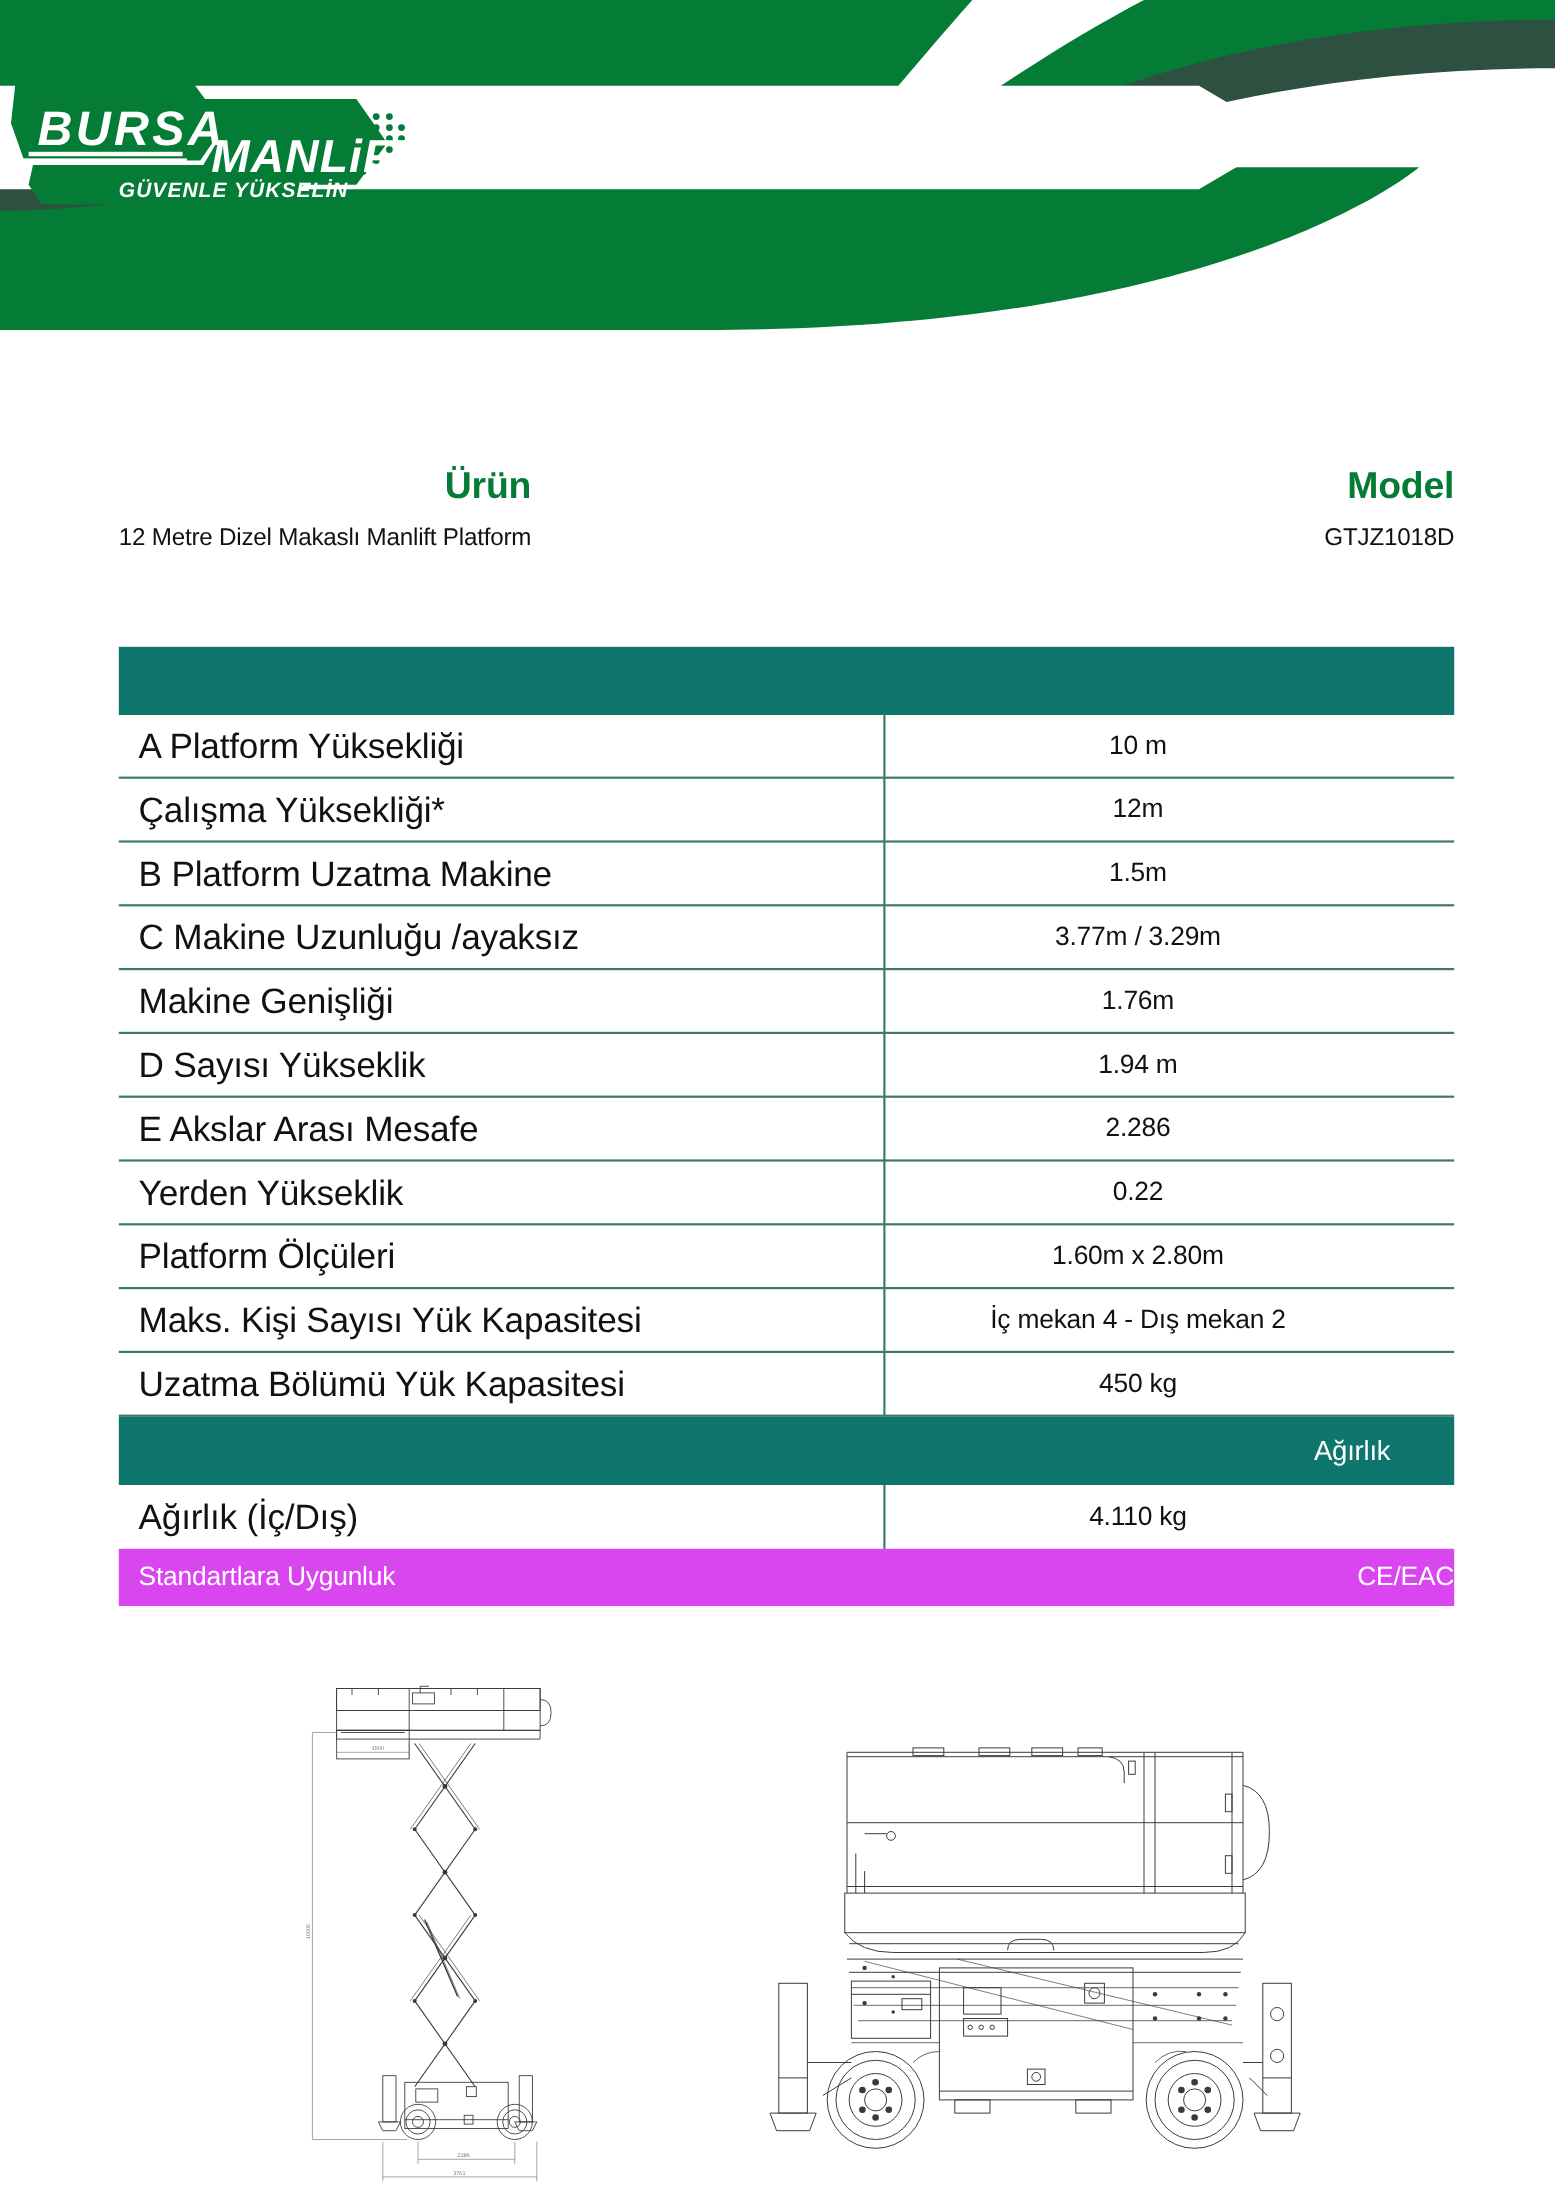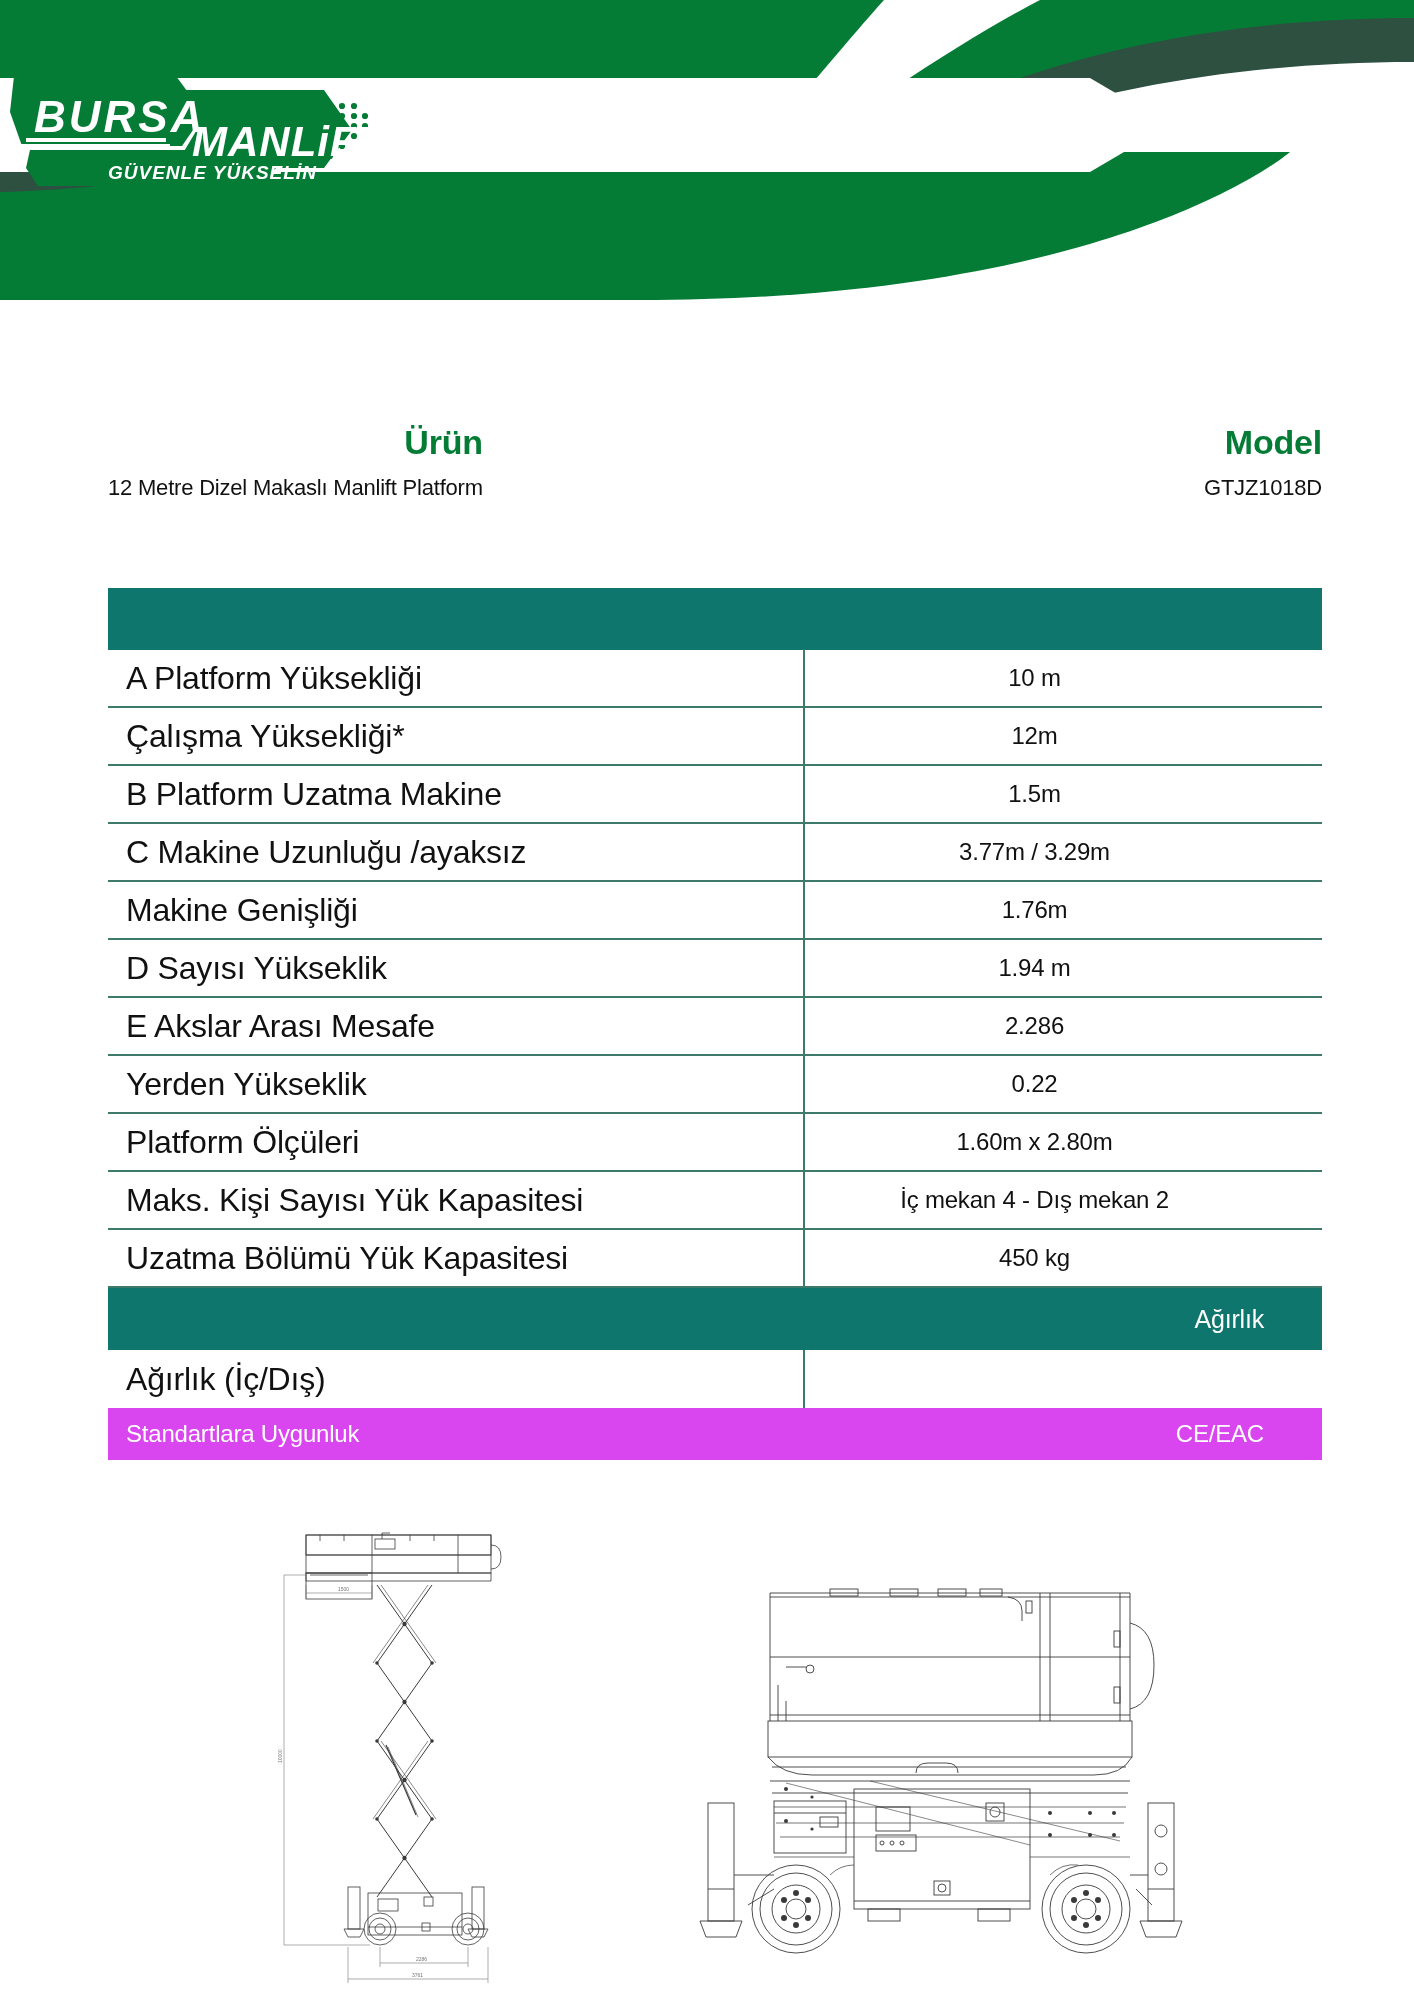--- a/index.html
+++ b/index.html
@@ -146,21 +146,20 @@
     flex: none;
     padding-left: 18px;
     box-sizing: border-box;
     font-size: 24px;
     color: #ffffff;
     letter-spacing: -0.2px;
   }
   .grayrow .value {
     flex: 1;
     text-align: right;
-    padding-right: 58px;
     box-sizing: border-box;
     font-size: 24px;
     color: #ffffff;
     letter-spacing: -0.2px;
   }
 
   
   .drawings {
     position: absolute;
     left: 0;
@@ -316,20 +315,21 @@
       </div>
     </div>
 
   <div class="band">
     <div class="band-left"></div>
     <div class="band-right">Ağırlık</div>
   </div>
 
   <div class="srow no-rule">
     <div class="label">Ağırlık (İç/Dış)</div>
+    <div class="value">4.110 kg</div>
   </div>
 
   <div class="grayrow">
     <div class="label">Standartlara Uygunluk</div>
     <div class="value">CE/EAC</div>
   </div>
 
 </div>
 
 <div class="drawings">

